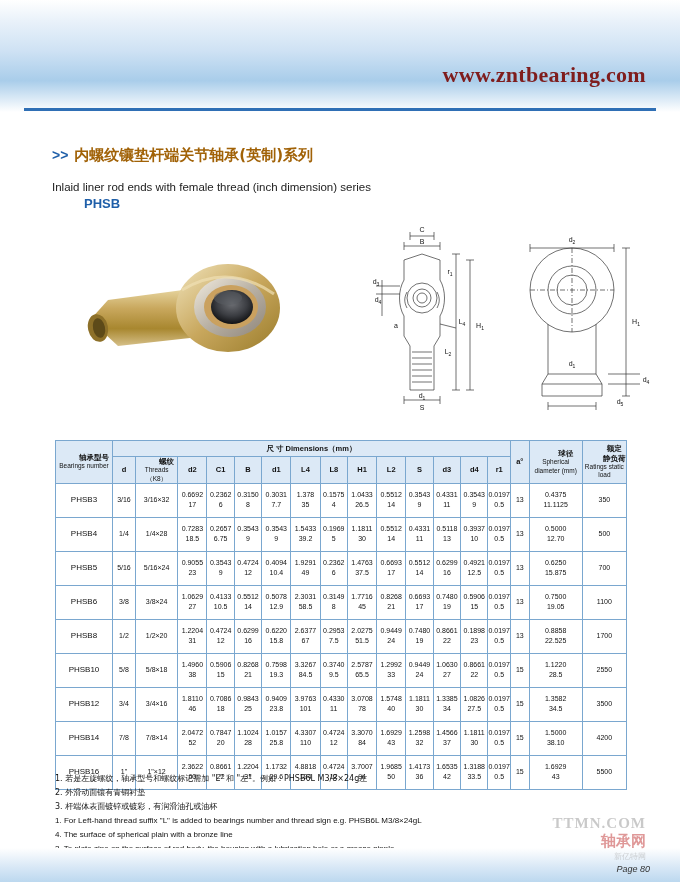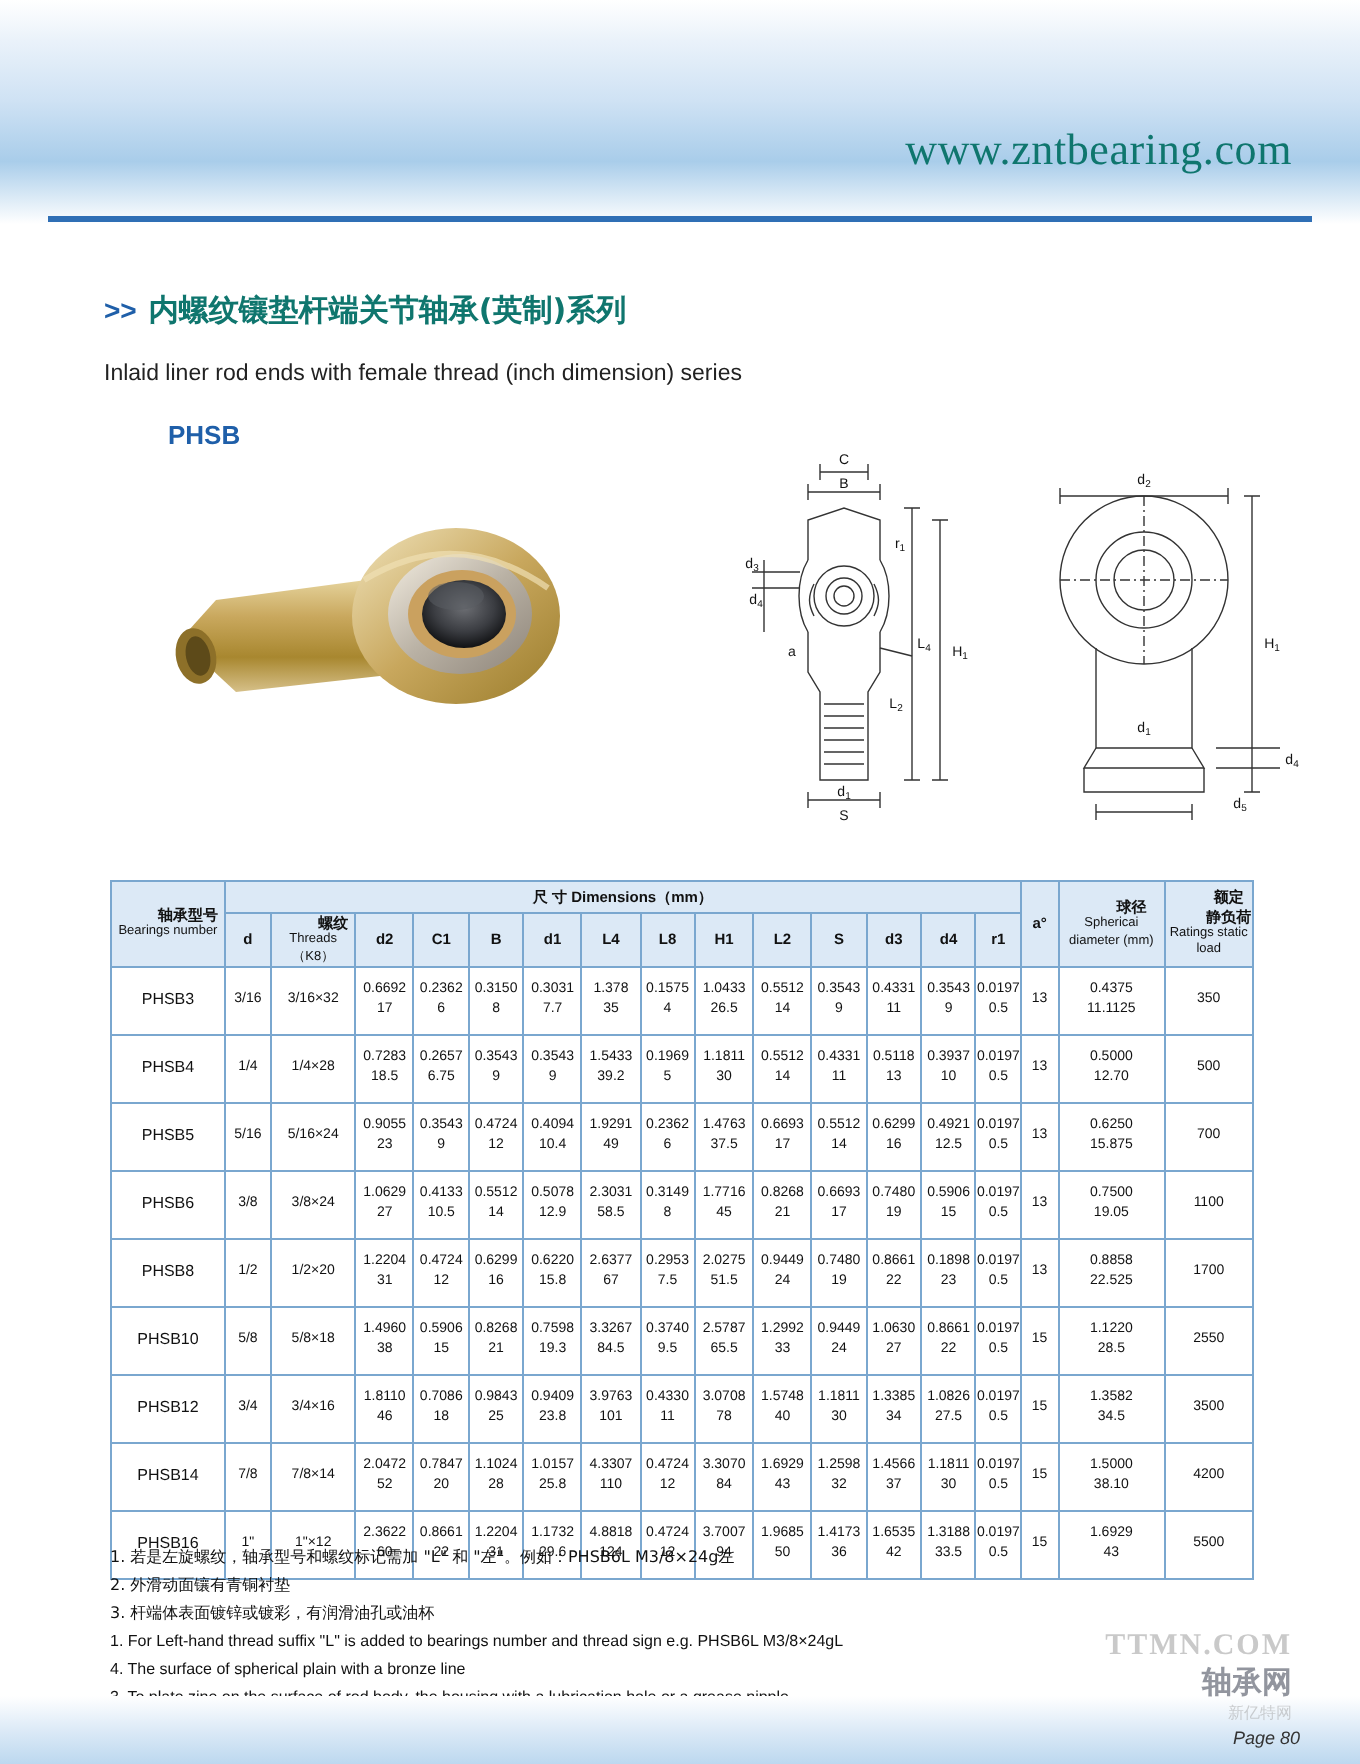--- a/index.html
+++ b/index.html
@@ -11,39 +11,39 @@
     position: relative;
     overflow: hidden;
   }
   
   .header-band {
     position:absolute; left:0; top:0; width:680px; height:112px;
     background: linear-gradient(to bottom, #ffffff 0%, #eaf2fa 18%, #cfe2f4 45%, #a9cdea 72%, #ffffff 100%);
   }
   .header-url {
     position:absolute; right:34px; top:62px;
-    font-size:22px; font-weight:normal; color:#0f766e; letter-spacing:0.3px;
+    font-size:22px; font-weight:bold; color:#7f1d1d; letter-spacing:0.3px;
     font-family:"Liberation Serif", serif;
   }
   .header-rule {
     position:absolute; left:24px; top:108px; width:632px; height:3px;
     background:#2f6fb5;
   }
   
   .title-wrap { position:absolute; left:52px; top:146px; width:600px; }
   .chev { color:#1f5fa9; font-weight:bold; font-size:14px; margin-right:6px; }
   .title-cn {
-    display:inline; font-size:15px; font-weight:bold; color:#0f766e;
+    display:inline; font-size:15px; font-weight:bold; color:#a16207;
     font-family:"DejaVu Sans", sans-serif;
   }
   .title-en {
     margin-top:16px; font-size:11.5px; color:#222;
   }
   .series-code {
-    position:absolute; left:84px; top:210px;
+    position:absolute; left:84px; top:196px;
     font-size:13px; font-weight:bold; color:#1f5fa9;
   }
   
   .figures { position:absolute; left:0; top:218px; width:680px; height:200px; }
   .photo { position:absolute; left:78px; top:32px; width:220px; height:120px; }
   .dwg-mid { position:absolute; left:352px; top:6px; width:140px; height:188px; }
   .dwg-right { position:absolute; left:500px; top:6px; width:160px; height:188px; }
   .dim-lbl { font-size:7px; fill:#111; font-family:"Liberation Sans", sans-serif; }
   
   .tbl-wrap { position:absolute; left:55px; top:440px; width:572px; }
@@ -61,21 +61,21 @@
   td.two .v2 { }
   
   .notes { position:absolute; left:55px; top:772px; width:600px; font-size:8px; color:#111; line-height:1.75; }
   .notes .cn { font-family:"DejaVu Sans", sans-serif; }
   
   .footer-band { position:absolute; left:0; bottom:0; width:680px; height:34px;
      background: linear-gradient(to bottom,#ffffff 0%, #d9e8f6 55%, #bcd8ef 100%); }
   .page-no { position:absolute; right:30px; bottom:8px; font-size:9px; color:#333;font-style:italic; }
   .wm { position:absolute; right:34px; bottom:20px; text-align:right; opacity:0.45;}
   .wm .wm1 { font-size:15px; font-weight:bold; color:#8a8a8a; letter-spacing:1px; font-family:"Liberation Serif", serif;}
-  .wm .wm2 { font-size:15px; font-weight:bold; color:#0f172a; font-family:"DejaVu Sans", sans-serif;}
+  .wm .wm2 { font-size:15px; font-weight:bold; color:#b91c1c; font-family:"DejaVu Sans", sans-serif;}
   .wm .wm3 { font-size:8px; color:#9a9a9a; font-family:"DejaVu Sans", sans-serif;}
 </style>
 </head>
 <body>
 
 <div class="header-band"></div>
 <div class="header-url">www.zntbearing.com</div>
 <div class="header-rule"></div>
 
 <div class="title-wrap">

